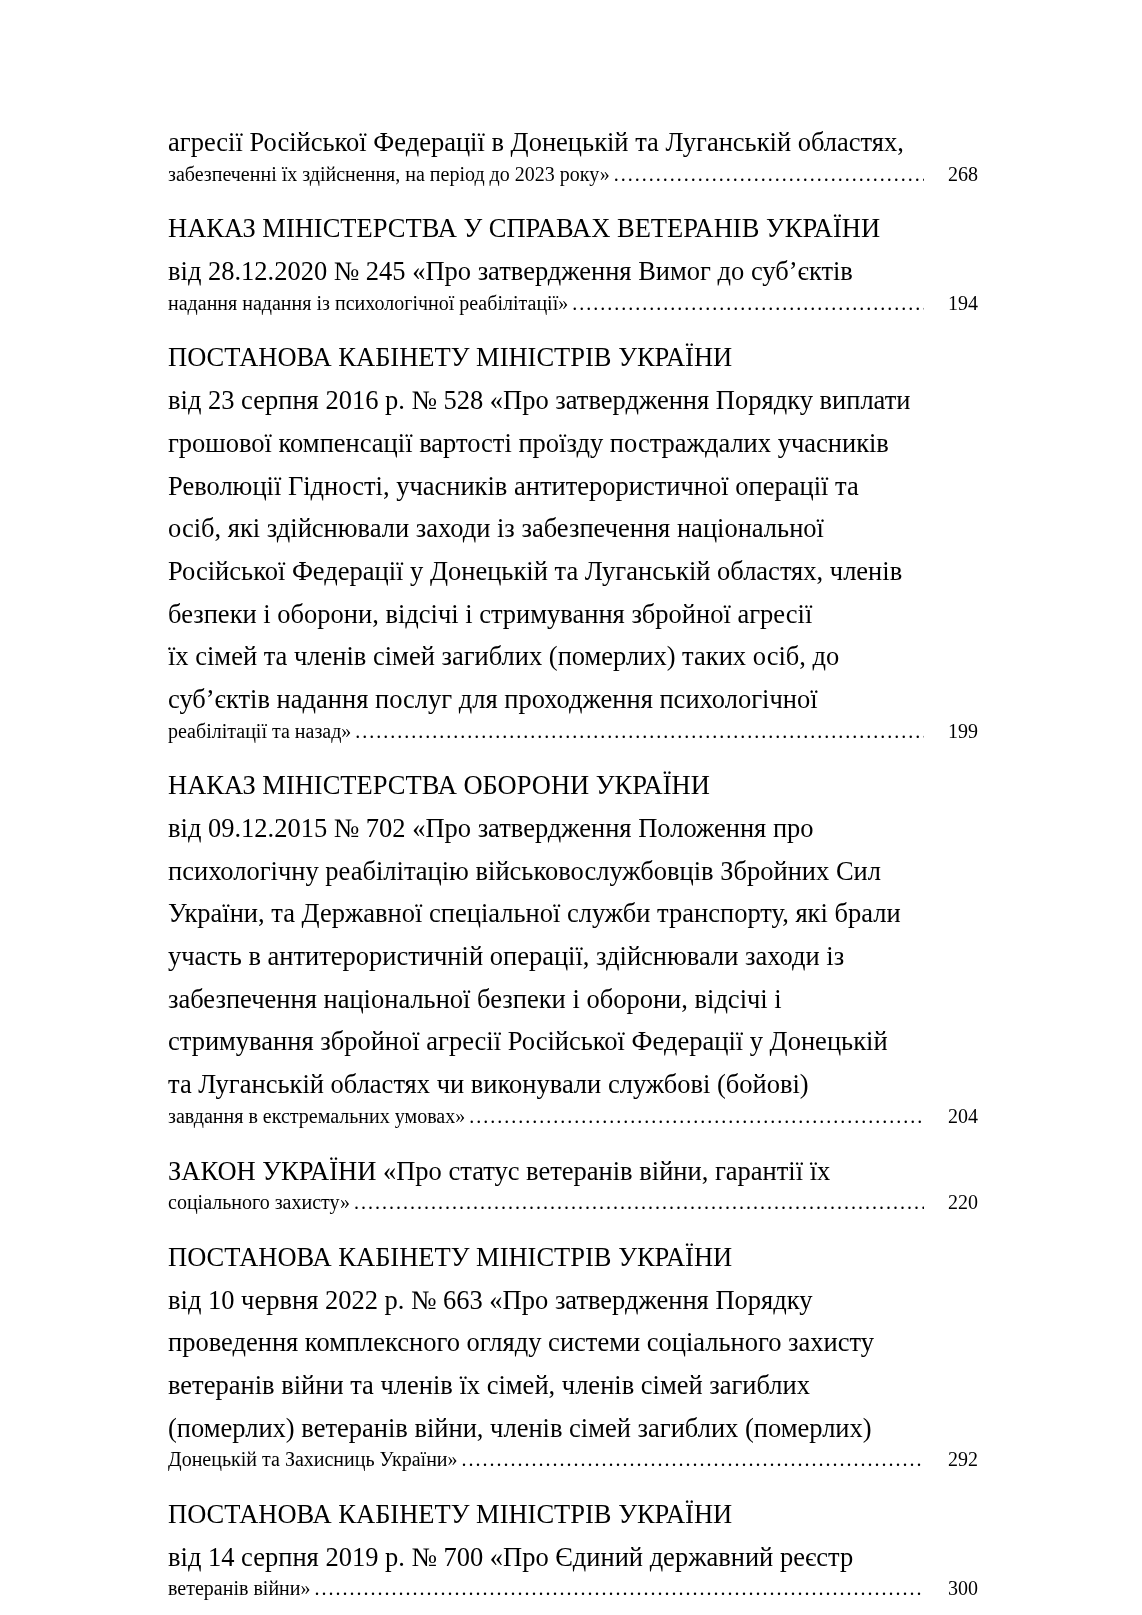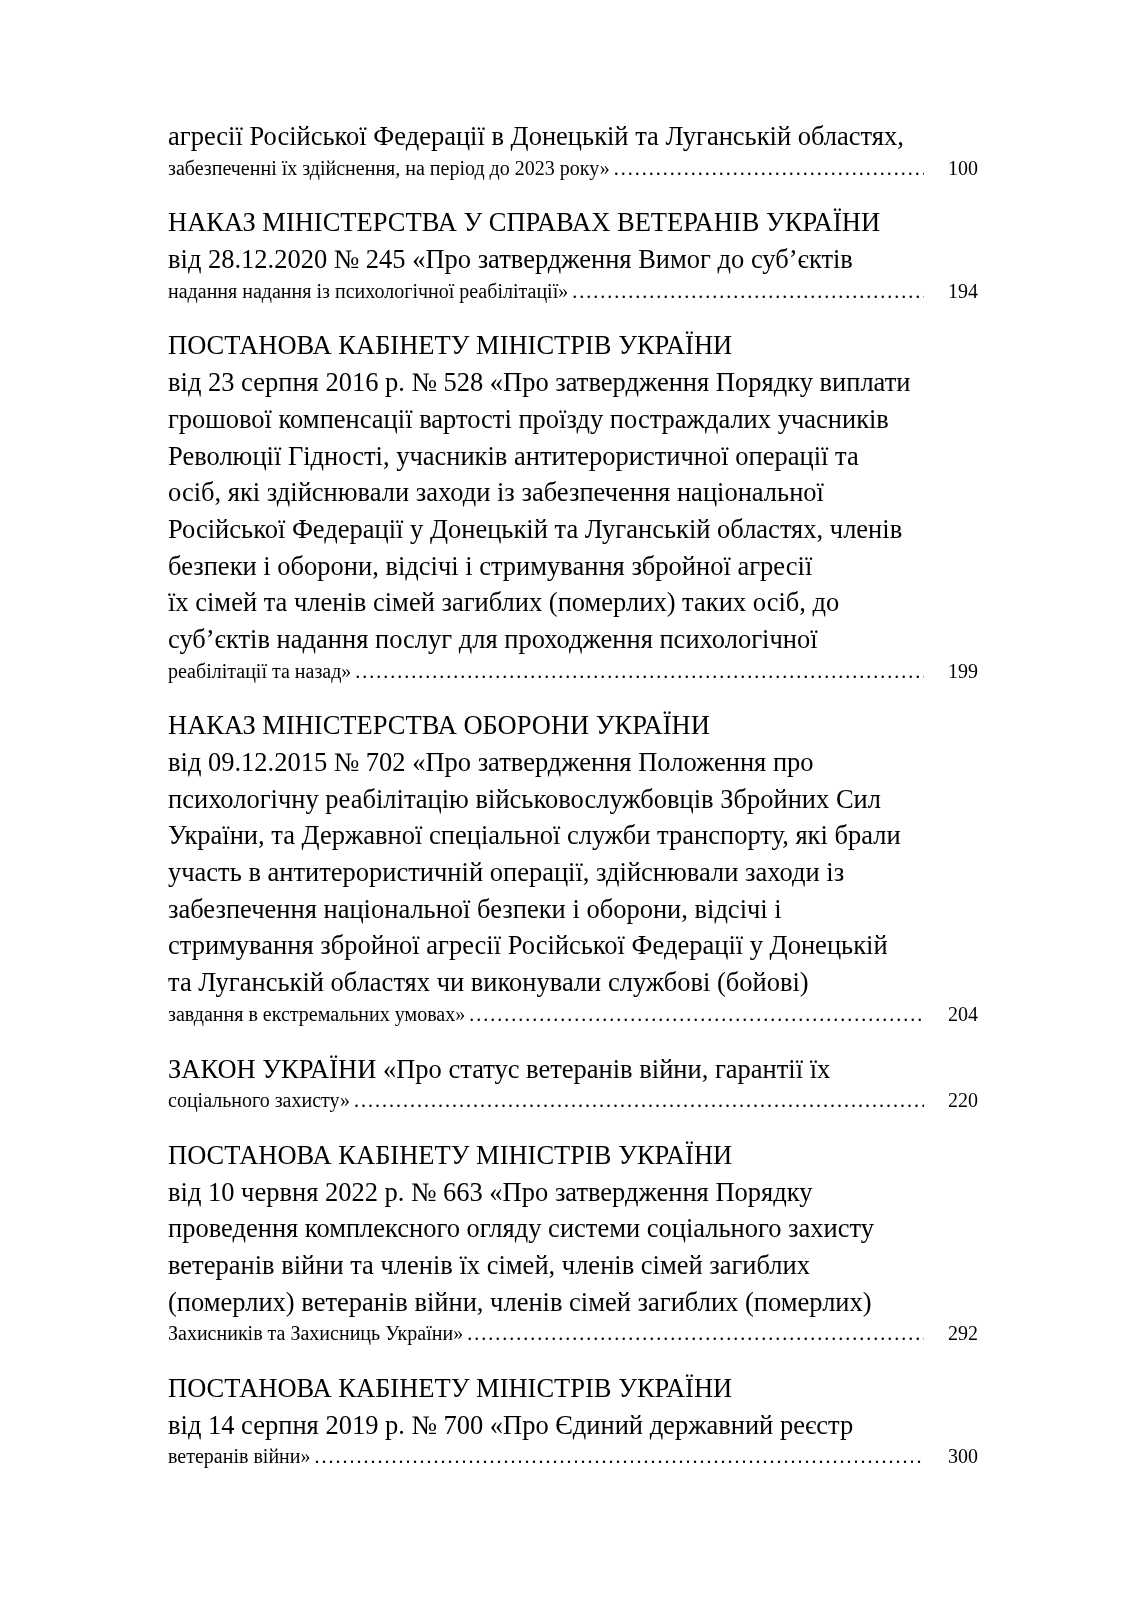--- a/index.html
+++ b/index.html
@@ -26,20 +26,21 @@
   .entry {
     margin-bottom: 22px;
   }
   .entry:last-child {
     margin-bottom: 0;
   }
   .entry-line {
     font-size: 26.5px;
     line-height: 1.385;
     white-space: nowrap;
+    margin-top: 6px;
   }
   .leader-line {
     display: flex;
     align-items: flex-start;
     font-size: 20px;
     line-height: 1.385;
     width: 100%;
   }
   .leader-text {
     white-space: pre;
@@ -74,21 +75,21 @@
 
 <div class="page">
 
   <div class="content">
 
     <div class="entry">
       <div class="entry-line">агресії Російської Федерації в Донецькій та Луганській областях,</div>
       <div class="leader-line">
         <span class="leader-text">забезпеченні їх здійснення, на період до 2023 року»</span>
         <span class="leader-dots">...................................................................................................................</span>
-        <span class="leader-page">100</span>
+        <span class="leader-page">268</span>
       </div>
     </div>
 
     <div class="entry">
       <div class="entry-line">НАКАЗ МІНІСТЕРСТВА У СПРАВАХ ВЕТЕРАНІВ УКРАЇНИ</div>
       <div class="entry-line">від 28.12.2020  № 245 «Про затвердження Вимог до суб’єктів</div>
       <div class="leader-line">
         <span class="leader-text">надання надання із психологічної реабілітації»</span>
         <span class="leader-dots">...................................................................................................................</span>
         <span class="leader-page">194</span>
@@ -137,21 +138,21 @@
       </div>
     </div>
 
     <div class="entry">
       <div class="entry-line">ПОСТАНОВА КАБІНЕТУ МІНІСТРІВ УКРАЇНИ</div>
       <div class="entry-line">від 10 червня 2022 р. № 663 «Про затвердження Порядку</div>
       <div class="entry-line">проведення комплексного огляду системи соціального захисту</div>
       <div class="entry-line">ветеранів війни та членів їх сімей, членів сімей загиблих</div>
       <div class="entry-line">(померлих) ветеранів війни, членів сімей загиблих (померлих)</div>
       <div class="leader-line">
-        <span class="leader-text">Захисників та Захисниць України»</span>
+        <span class="leader-text">Донецькій та Захисниць України»</span>
         <span class="leader-dots">...................................................................................................................</span>
         <span class="leader-page">292</span>
       </div>
     </div>
 
     <div class="entry">
       <div class="entry-line">ПОСТАНОВА КАБІНЕТУ МІНІСТРІВ УКРАЇНИ</div>
       <div class="entry-line">від 14 серпня 2019 р. № 700 «Про Єдиний державний реєстр</div>
       <div class="leader-line">
         <span class="leader-text">ветеранів війни»</span>

